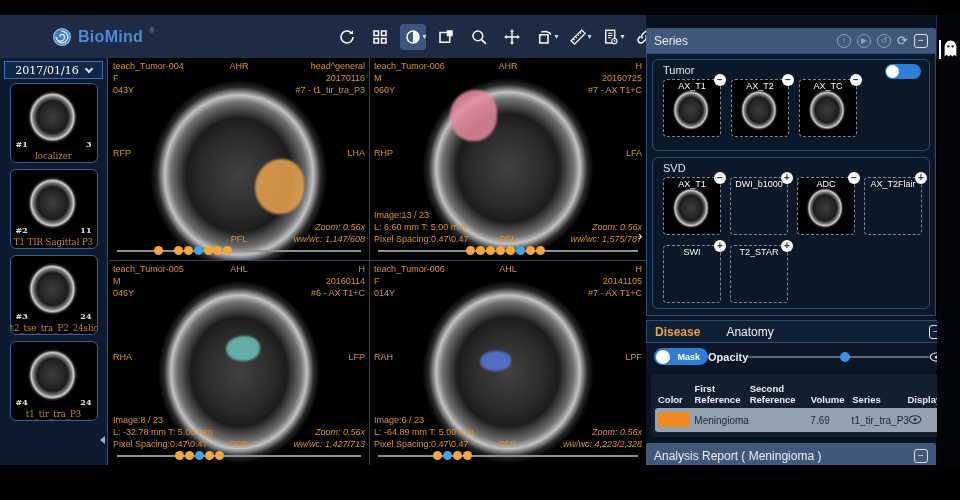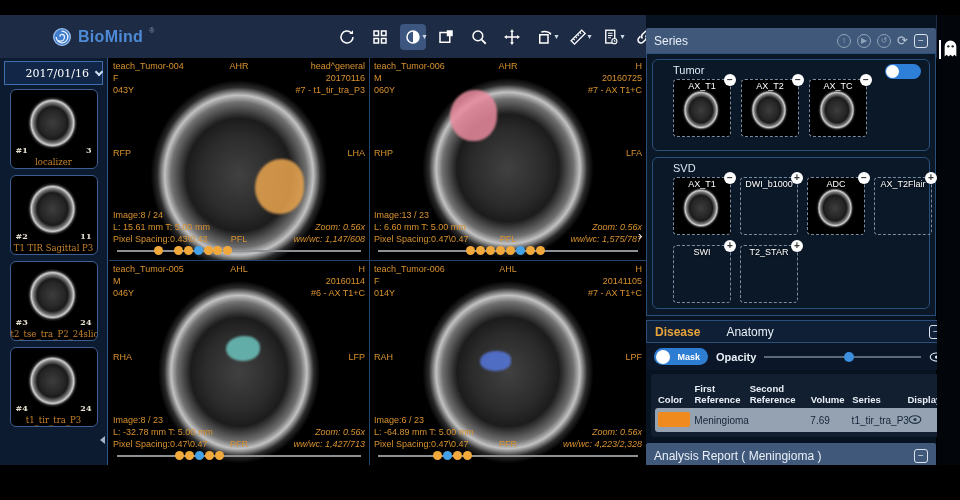--- a/index.html
+++ b/index.html
@@ -13,21 +13,21 @@
   .logo-reg { color:#8b98ab; font-size:7px; vertical-align:top; position:relative; top:-6px; }
   .tools { display:flex; align-items:center; gap:7px; margin-left:180px; }
   .tbtn { display:flex; align-items:center; justify-content:center; width:26px; height:26px; border-radius:4px; }
   .tbtn.active { background:#3c5population:none; background:#3c5680; }
   .tbtn svg { width:18px; height:18px; }
   .caret { color:#cfd9e8; font-size:8px; margin-left:-4px; }
   .tgroup { display:flex; align-items:center; }
 
   
   .sidebar { position:absolute; left:0; top:58px; width:108px; height:407px; background:#0c1b30; border-right:1px solid #2f5688; }
-  .datebar { height:24px; margin:3px 4px 4px 4px; border:1px solid #3e6eae; background:#122647; color:#fff; font-family:"DejaVu Serif", serif; font-size:11px; display:flex; align-items:center; justify-content:flex-end; gap:7px; }
+  .datebar { height:18px; margin:3px 4px 4px 4px; border:1px solid #3e6eae; background:#122647; color:#fff; font-family:"DejaVu Serif", serif; font-size:11px; display:flex; align-items:center; justify-content:center; gap:7px; }
   .chev-down { width:6px; height:6px; border-right:2px solid #cfe0f5; border-bottom:2px solid #cfe0f5; transform:rotate(45deg); margin-top:-3px; }
   .thumb { position:relative; width:88px; height:80px; margin:0 auto 6px auto; border:1px solid #3e5e92; border-radius:6px; background:#000; overflow:hidden; }
   .thumb .brain-mini { position:absolute; left:18%; top:6%; width:62%; height:72%; border-radius:50%;
       background:radial-gradient(closest-side,#3d3d3d 0%,#262626 45%,#1b1b1b 58%,#777 72%,#cfcfcf 80%,#222 88%,#000 95%); }
   .thumb .num { position:absolute; left:5px; bottom:13px; color:#e8e2d2; font-family:"DejaVu Serif",serif; font-size:8px; font-weight:bold; }
   .thumb .cnt { position:absolute; right:5px; bottom:13px; color:#e8e2d2; font-family:"DejaVu Serif",serif; font-size:8px; font-weight:bold; }
   .thumb .lbl { position:absolute; left:0; right:0; bottom:1px; text-align:center; color:#c8842c; font-family:"DejaVu Serif",serif; font-size:8.5px; white-space:nowrap; }
   .sb-collapse { position:absolute; left:100px; top:436px; width:0; height:0; border-top:4px solid transparent; border-bottom:4px solid transparent; border-right:5px solid #9fb4cc; }
 
   
@@ -57,38 +57,38 @@
   
   .rpanel { position:absolute; left:646px; top:15px; width:290px; height:450px; background:#081322; }
   .sec-head { display:flex; align-items:center; height:25px; background:#40597b; color:#e9eff6; font-size:12px; padding:0 8px; border-radius:2px 2px 0 0; }
   .sec-head .title { flex:1; }
   .hicons { display:flex; align-items:center; gap:6px; }
   .circ { width:14px; height:14px; border:1px solid #8fa3b8; border-radius:50%; color:#8fa3b8; font-size:8px; display:flex; align-items:center; justify-content:center; }
   .refr { color:#b9c6d6; font-size:13px; line-height:1; }
   .minus-sq { width:14px; height:14px; border:1px solid #dbe4ee; border-radius:3px; color:#dbe4ee; font-size:10px; display:flex; align-items:center; justify-content:center; }
   .series-wrap { position:absolute; left:0; top:13px; width:290px; }
   .series-body { border:1px solid #2a4f7a; background:#0a1828; padding:5px; height:263px; }
-  .group { position:relative; border:1px solid #2a4f7a; border-radius:6px; padding:4px 6px 8px 20px; margin-bottom:6px; }
+  .group { position:relative; border:1px solid #2a4f7a; border-radius:6px; padding:4px 6px 8px 10px; margin-bottom:6px; }
   .group-label { color:#dfe8f2; font-size:11px; margin-bottom:3px; }
   .toggle { position:absolute; right:8px; top:4px; width:36px; height:15px; border-radius:8px; background:#2e7fd8; }
   .toggle .knob { position:absolute; left:1px; top:1px; width:13px; height:13px; background:#fff; border-radius:50%; }
   .pt-row { display:flex; gap:10px; }
   .pthumb { position:relative; width:58px; height:58px; border:1px dashed #7a8ca3; border-radius:4px; }
   .pthumb.filled { background:#000; }
   .pthumb .pbrain { position:absolute; left:12%; top:14%; width:72%; height:78%; border-radius:50%;
       background:radial-gradient(closest-side,#3d3d3d 0%,#262626 45%,#1b1b1b 58%,#777 72%,#cfcfcf 80%,#222 88%,#000 95%); }
   .pthumb .plbl { position:absolute; left:0; right:0; top:1px; text-align:center; color:#fff; font-size:9px; text-shadow:0 0 3px #000; white-space:nowrap; }
   .badge { position:absolute; right:-6px; top:-6px; width:12px; height:12px; background:#fff; border-radius:50%; color:#333; font-size:10px; line-height:11px; text-align:center; font-weight:bold; z-index:2; }
   .svd-grid { display:grid; grid-template-columns:repeat(4,58px); gap:10px 9px; }
   .disease-wrap { position:absolute; left:0; top:305px; width:306px; }
   .tabbar { display:flex; align-items:center; height:23px; background:#0e1f36; border:1px solid #2a4f7a; padding:0 8px; gap:26px; }
   .tab-disease { color:#e8a33b; font-size:12px; font-weight:bold; }
   .tab-anatomy { color:#e9eff6; font-size:12px; }
   .tabbar .minus-sq { margin-left:auto; }
-  .maskrow { display:flex; align-items:center; height:27px; background:#0b1728; padding:0 8px; gap:8px; }
+  .maskrow { display:flex; align-items:center; height:27px; background:#0b1728; padding:0 8px; gap:0; }
   .maskpill { position:relative; width:54px; height:17px; border-radius:9px; background:#2d7dd2; color:#fff; font-size:9px; font-weight:bold; display:flex; align-items:center; justify-content:flex-end; padding-right:8px; }
   .maskpill .knob { position:absolute; left:2px; top:1.5px; width:14px; height:14px; background:#fff; border-radius:50%; }
   .opacity-lbl { color:#e9eff6; font-size:11px; font-weight:bold; }
   .slider { position:relative; flex:1; height:12px; }
   .slider .strack { position:absolute; left:0; right:0; top:5px; height:2px; background:#5a6a7a; }
   .slider .sknob { position:absolute; top:1px; width:10px; height:10px; border-radius:50%; background:#3d8fe0; }
   .dtable { margin:4px 5px; background:#121f30; border-radius:4px; padding:4px 4px 5px 4px; }
   .trow { display:flex; align-items:center; }
   .trow.head { color:#e9eff6; font-size:9.5px; font-weight:bold; min-height:30px; align-items:flex-end; padding-bottom:3px; }
   .trow.body { background:#95a2b1; color:#15243a; font-size:10px; height:24px; border-radius:3px; }
@@ -268,25 +268,20 @@
           <div>043Y</div>
       </div>
       <div class="ol ol-tc">AHR</div>
       <div class="ol ol-tr">
         <div>head^general</div>
           <div>20170116</div>
           <div>#7 - t1_tir_tra_P3</div>
       </div>
       <div class="ol ol-ml">RFP</div>
       <div class="ol ol-mr">LHA</div>
-      <div class="ol ol-bl">
-        <div>Image:8 / 24</div>
-          <div>L: 15.61 mm T: 5.00 mm</div>
-          <div>Pixel Spacing:0.43\0.43</div>
-      </div>
       <div class="ol ol-bc">PFL</div>
       <div class="ol ol-br">
         <div>Zoom: 0.56x</div>
           <div>ww/wc: 1,147/608</div>
       </div>
       <div class="dots">
           <div class="track"></div>
           <span class="dot" style="left: 15%; background: rgb(242, 169, 59);"></span>
           <span class="dot" style="left: 23.5%; background: rgb(242, 169, 59);"></span>
           <span class="dot" style="left: 27.5%; background: rgb(242, 169, 59);"></span>

